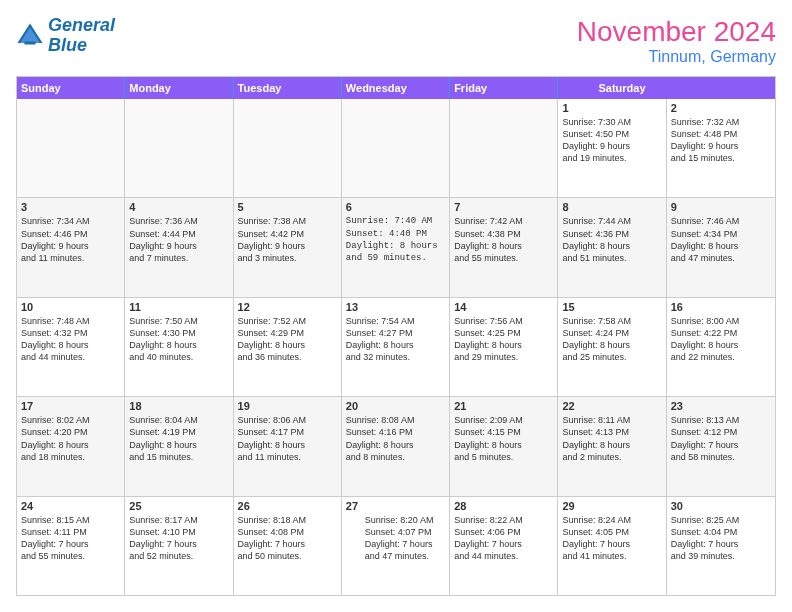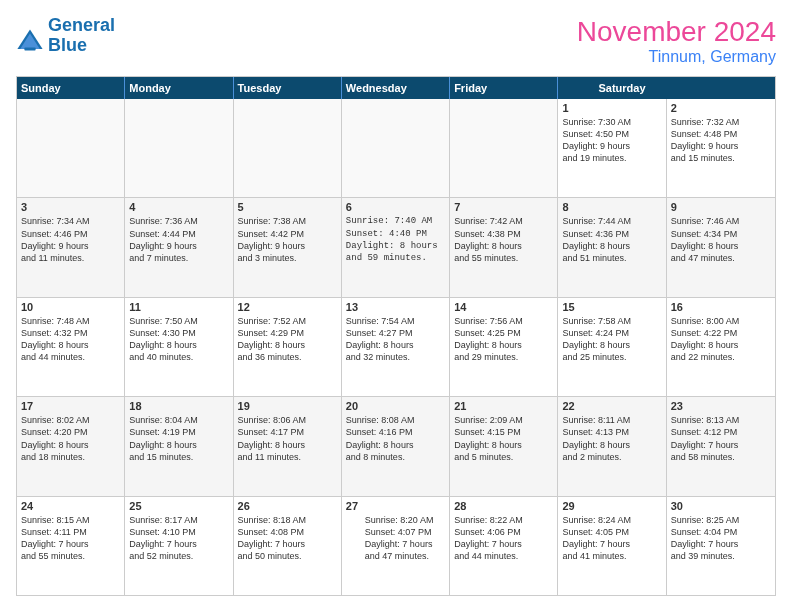--- a/index.html
+++ b/index.html
@@ -18,22 +18,23 @@
       flex-direction: column;
     }
     .header {
       display: flex;
       justify-content: space-between;
       align-items: flex-start;
       margin-bottom: 10px;
     }
     .logo {
       display: flex;
-      align-items: flex-end;
+      align-items: center;
       gap: 4px;
+      font-style: italic;
     }
     .logo-text {
       font-size: 18px;
       font-weight: bold;
       color: #333;
       line-height: 1.1;
     }
     .logo-text span {
       color: #1a6faf;
     }
@@ -55,21 +56,21 @@
     }
     .calendar {
       flex: 1;
       display: flex;
       flex-direction: column;
       border: 1px solid #ccc;
     }
     .cal-header {
       display: grid;
       grid-template-columns: repeat(7, 1fr);
-      background: #0c4a6e;
+      background: #8b5cf6;
     }
     .cal-header-cell {
       color: #fff;
       font-size: 11px;
       font-weight: bold;
       padding: 5px 4px;
       text-align: left;
       border-right: 1px solid #4a90d9;
     }
     .cal-header-cell:last-child { border-right: none; margin-left: 36px; }

